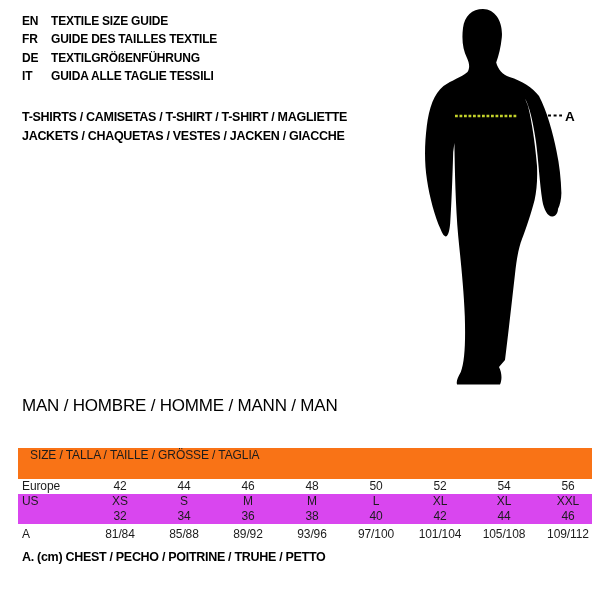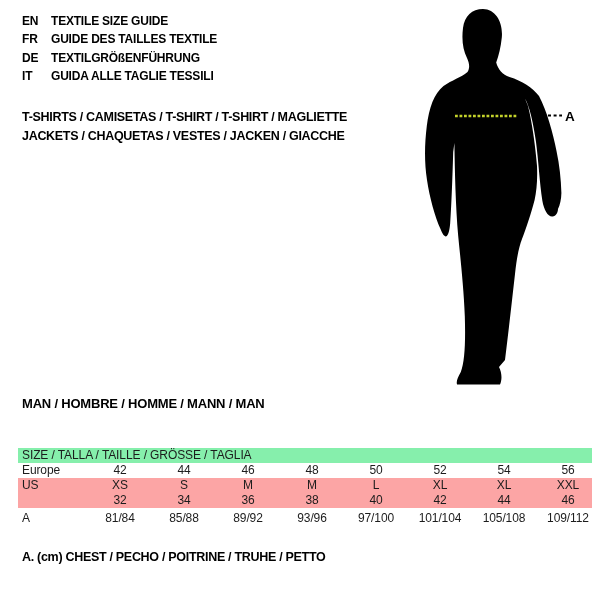--- a/index.html
+++ b/index.html
@@ -9,26 +9,26 @@
   }
   
   .lang-list{position:absolute;left:22px;top:12px;font-weight:700;font-size:12px;letter-spacing:-0.2px;}
   .lang-row{height:18.3px;line-height:18.3px;white-space:nowrap;}
   .lang-code{display:inline-block;width:29px;}
   
   .categories{position:absolute;left:22px;top:108px;font-weight:700;font-size:12.5px;line-height:19px;letter-spacing:-0.3px;white-space:nowrap;}
   
   .figure{position:absolute;left:415px;top:0;}
   
-  .section-title{position:absolute;left:22px;top:396px;font-weight:700;font-size:13px;letter-spacing:-0.2px;}
+  .section-title{position:absolute;left:22px;top:396px;font-weight:400;font-size:17px;letter-spacing:-0.2px;}
   
   .size-table{position:absolute;left:18px;top:448px;width:574px;font-size:12px;letter-spacing:-0.1px;color:#1c1c1c;}
-  .t-header{background:#86efac;height:15px;line-height:15px;padding-left:4px;white-space:nowrap;}
+  .t-header{background:#f97316;height:31px;line-height:15px;padding-left:12px;white-space:nowrap;}
   .t-row{display:grid;grid-template-columns:62px repeat(8,1fr);height:15px;line-height:15px;gap:16px;}
-  .t-row.alt{background:#fca5a5;}
+  .t-row.alt{background:#d946ef;}
   .t-row.last{height:19px;line-height:21px;}
   .t-label{text-align:left;padding-left:4px;}
   .t-cell{text-align:center;}
   
   .footnote{position:absolute;left:22px;top:550px;font-weight:700;font-size:12.5px;letter-spacing:-0.3px;white-space:nowrap;}
 </style>
 </head>
 <body>
 
 <div class="canvas">

